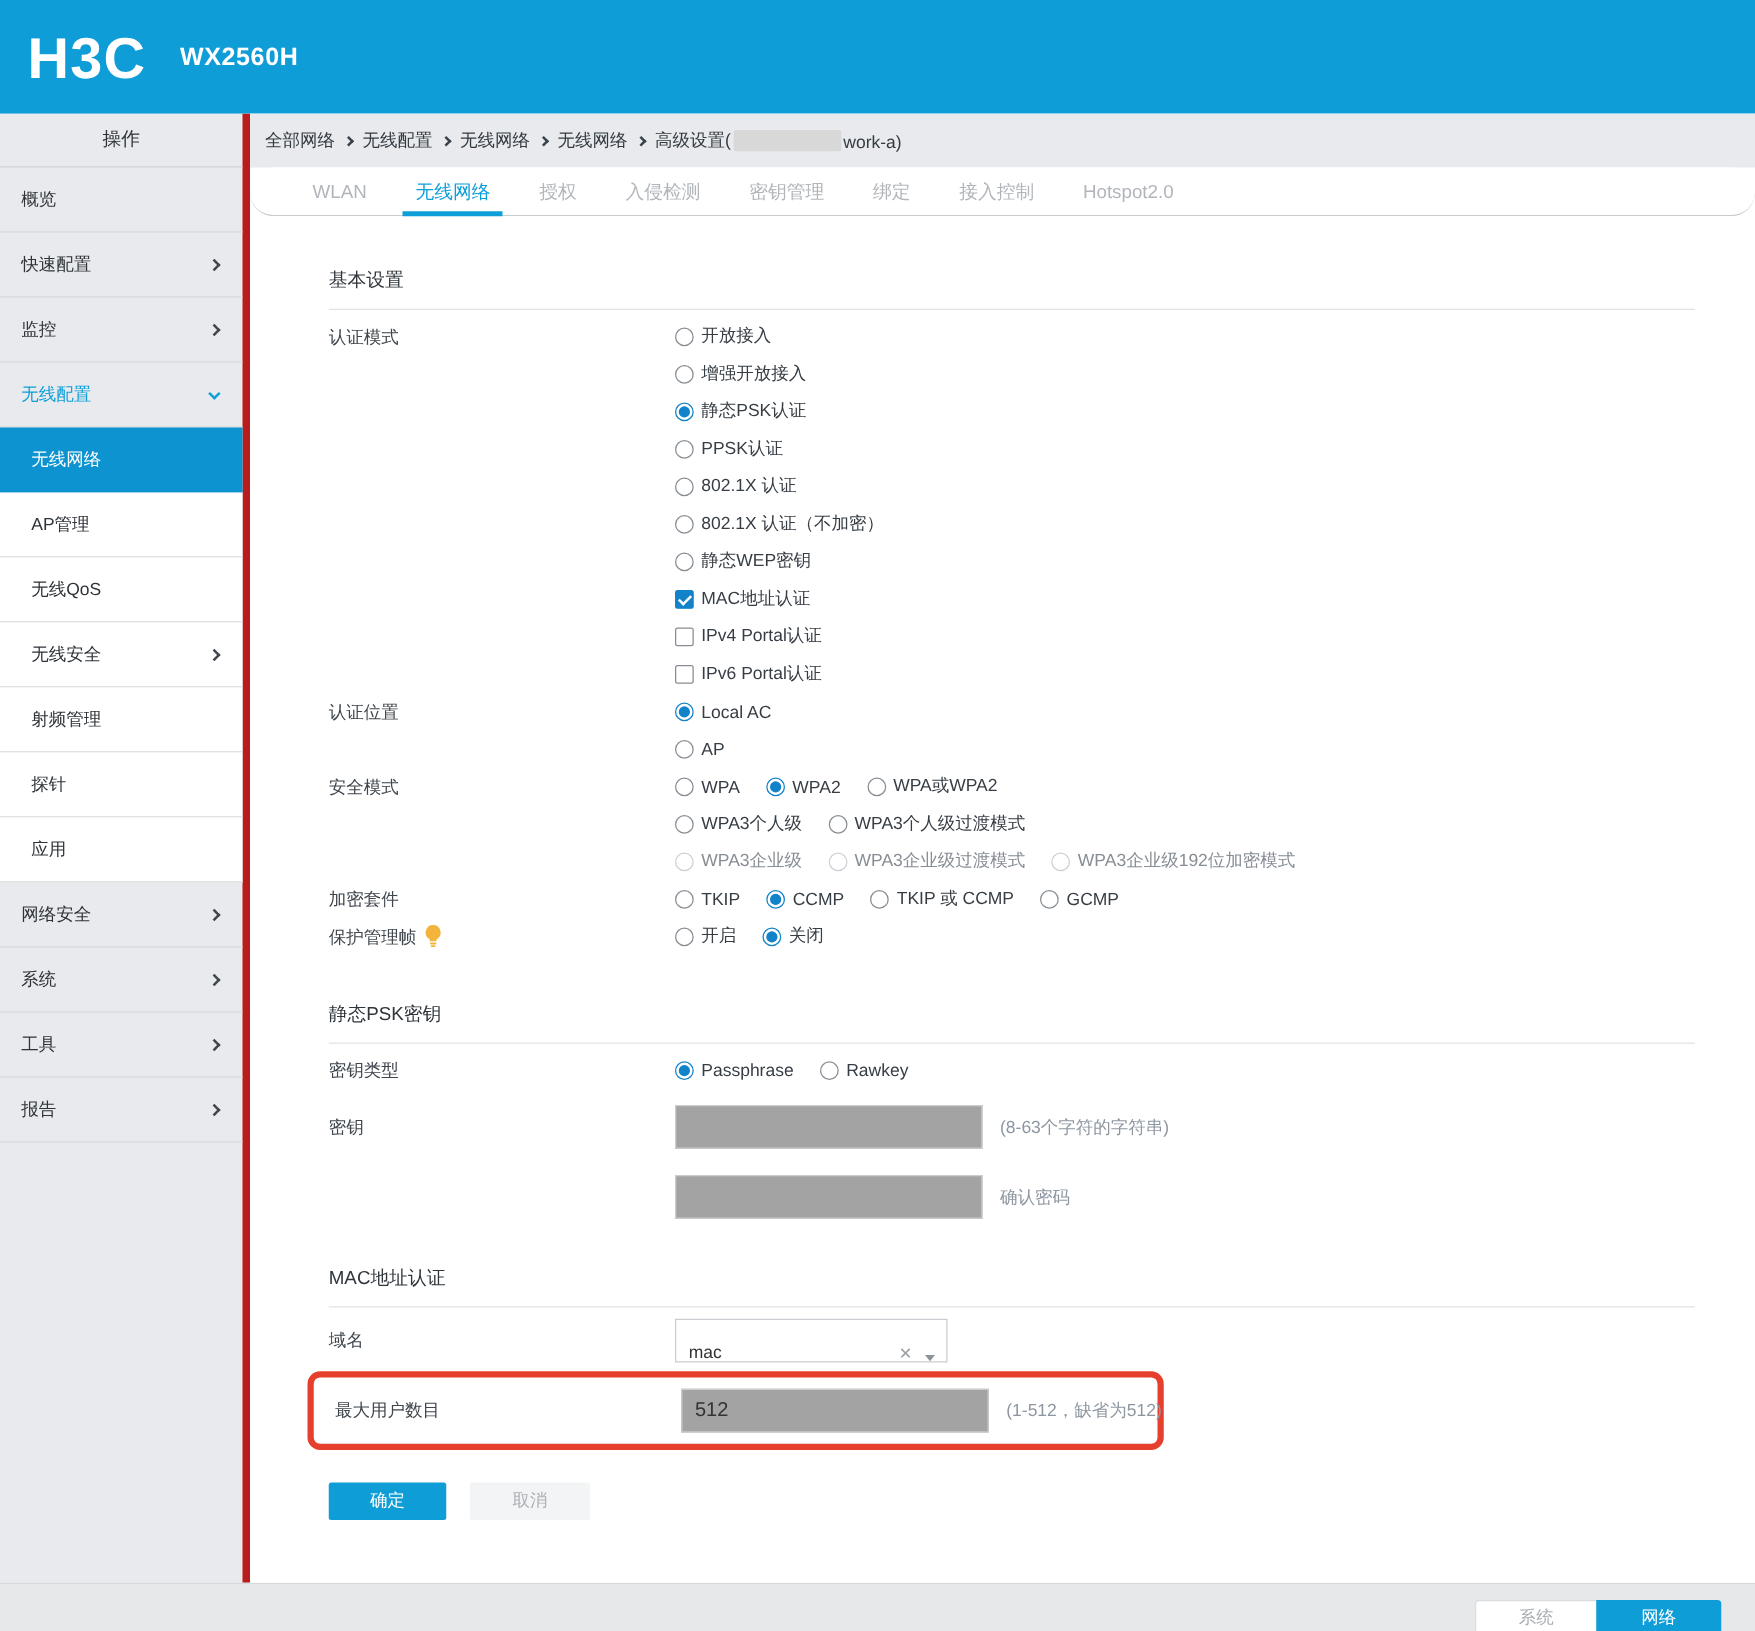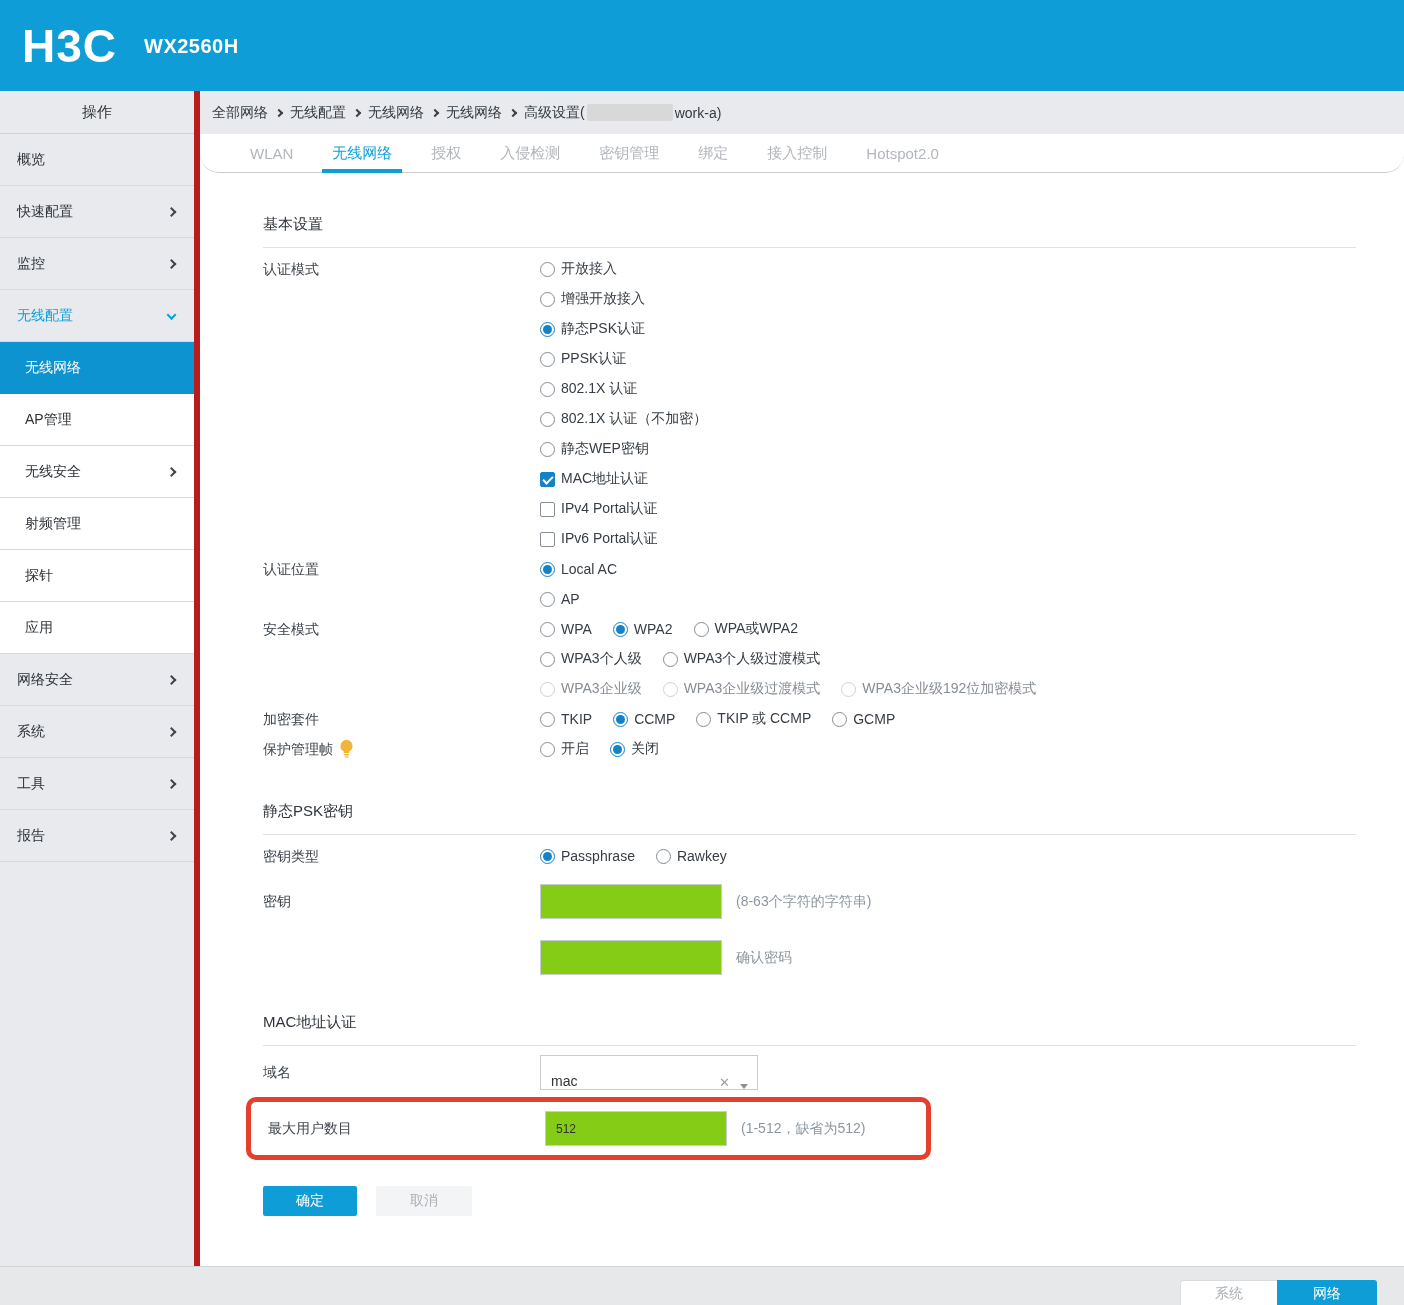--- a/index.html
+++ b/index.html
@@ -51,21 +51,21 @@
   .opt-inline { display:flex; }
   .opt-inline .opt { margin-right:21px; }
   .radio { width:15px; height:15px; border:1px solid #878d94; border-radius:50%; margin-right:6px; background:#fff; position:relative; flex-shrink:0; }
   .radio.checked { border-color:#1283c9; }
   .radio.checked::after { content:""; position:absolute; left:2px; top:2px; right:2px; bottom:2px; border-radius:50%; background:#1283c9; }
   .radio.disabled { border-color:#ced2d6; }
   .checkbox { width:15px; height:15px; border:1px solid #878d94; border-radius:2px; margin-right:6px; background:#fff; position:relative; flex-shrink:0; }
   .checkbox.checked { background:#1283c9; border-color:#1283c9; }
   .checkbox.checked::after { content:""; position:absolute; left:4px; top:1px; width:4px; height:8px; border-right:2px solid #fff; border-bottom:2px solid #fff; transform:rotate(45deg); }
   .bulb { margin-left:7px; display:inline-flex; }
-  .tinput { width:182px; height:35px; border:1px solid #c9cdd1; padding:0 10px; font-size:12px; color:#333; background:#84cc16; font-family:inherit; outline:none; }
+  .tinput { width:246px; height:35px; border:1px solid #c9cdd1; padding:0 10px; font-size:16px; color:#333; background:#a3a3a3; font-family:inherit; outline:none; }
   .with-input { align-items:center; }
   .with-input .flabel { line-height:35px; }
   .hint { margin-left:14px; font-size:14px; color:#8d96a0; white-space:nowrap; }
   .ctrl-line { display:flex; align-items:center; }
   .select { width:218px; height:35px; border:1px solid #c9cdd1; background:#fff; display:flex; align-items:flex-end; padding:0 9px 0 10px; font-size:14px; color:#333; cursor:pointer; }
   .select .val { flex:1; }
   .clear-x { color:#9aa0a6; font-size:13px; margin-right:10px; cursor:pointer; line-height:1; }
   .dd-arrow { width:0; height:0; border-left:4px solid transparent; border-right:4px solid transparent; border-top:5px solid #8d9298; }
   .red-wrap { margin-top:7px; margin-left:-17px; width:685px; border:5px solid #e73f2e; border-radius:10px; padding:9px 0 9px 17px; display:flex; align-items:center; }
   .btn-row { margin-top:26px; display:flex; }
@@ -89,20 +89,21 @@
   <div class="body-row">
 
     <div class="sidebar">
       <div class="side-title">操作</div>
       <div class="nav-item"><span>概览</span></div>
       <div class="nav-item"><span>快速配置</span><span class="chev right"></span></div>
       <div class="nav-item"><span>监控</span><span class="chev right"></span></div>
       <div class="nav-item parent"><span>无线配置</span><span class="chev down"></span></div>
       <div class="nav-item sub active"><span>无线网络</span></div>
       <div class="nav-item sub"><span>AP管理</span></div>
+      <div class="nav-item sub"><span>无线QoS</span></div>
       <div class="nav-item sub"><span>无线安全</span><span class="chev right"></span></div>
       <div class="nav-item sub"><span>射频管理</span></div>
       <div class="nav-item sub"><span>探针</span></div>
       <div class="nav-item sub"><span>应用</span></div>
       <div class="nav-item"><span>网络安全</span><span class="chev right"></span></div>
       <div class="nav-item"><span>系统</span><span class="chev right"></span></div>
       <div class="nav-item"><span>工具</span><span class="chev right"></span></div>
       <div class="nav-item"><span>报告</span><span class="chev right"></span></div>
     </div>
 

